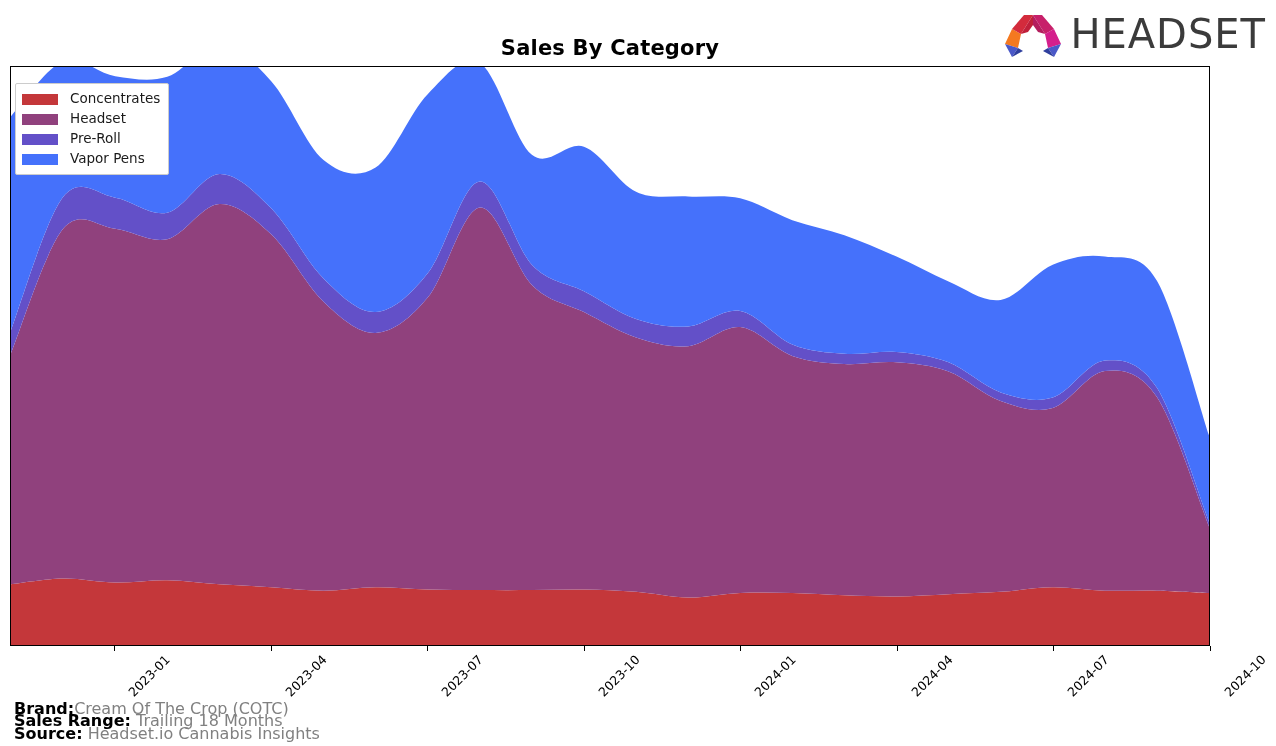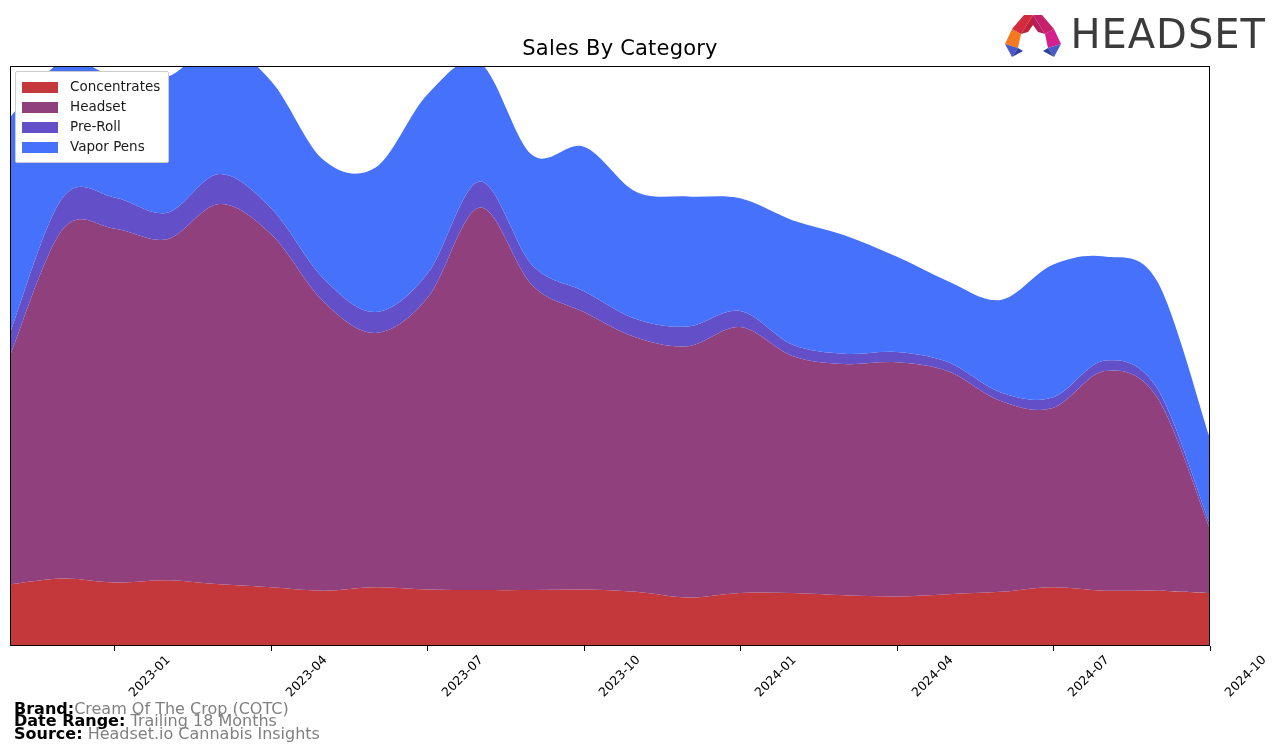--- a/index.html
+++ b/index.html
@@ -16,24 +16,23 @@
     background: #ffffff;
   }
 
   
   #chart-title {
     position: absolute;
     left: 0; top: 36px;
     width: 1220px;
     text-align: center;
     font-size: 21px;
-    font-weight: normal;
+    font-weight: bold;
     color: #000000;
     letter-spacing: 0.2px;
-    margin-left: 10px;
   }
 
   
   #logo {
     position: absolute;
     right: 10px;
     top: 10px;
     display: flex;
     align-items: center;
     gap: 6px;
@@ -57,21 +56,21 @@
     height: 580px;
     border: 1.3px solid #000000;
     background: #ffffff;
   }
   #plot-svg { display: block; width: 100%; height: 100%; }
 
   
   #legend {
     position: absolute;
     left: 4px;
-    top: 4px;
+    top: 16px;
     background: #ffffff;
     border: 1px solid #cccccc;
     border-radius: 2px;
     padding: 5px 8px 5px 6px;
     z-index: 5;
   }
   .legend-row {
     display: flex;
     align-items: center;
     height: 20px;
@@ -196,21 +195,21 @@
       <div class="xtick-label" style="left: 1049.48px;">2024-07</div>
       <div class="xtick-mark" style="left: 1210px;"></div>
       <div class="xtick-label" style="left: 1206px;">2024-10</div>
     </div>
 
   <div id="footer">
     <div class="row">
       <span class="k">Brand:</span><span>Cream Of The Crop (COTC)</span>
     </div>
     <div class="row">
-      <span class="k">Date Range:</span>
+      <span class="k">Sales Range:</span>
       <span>Trailing 18 Months</span>
     </div>
     <div class="row">
       <span class="k">Source:</span>
       <span>Headset.io Cannabis Insights</span>
     </div>
   </div>
 
 </div>
 

